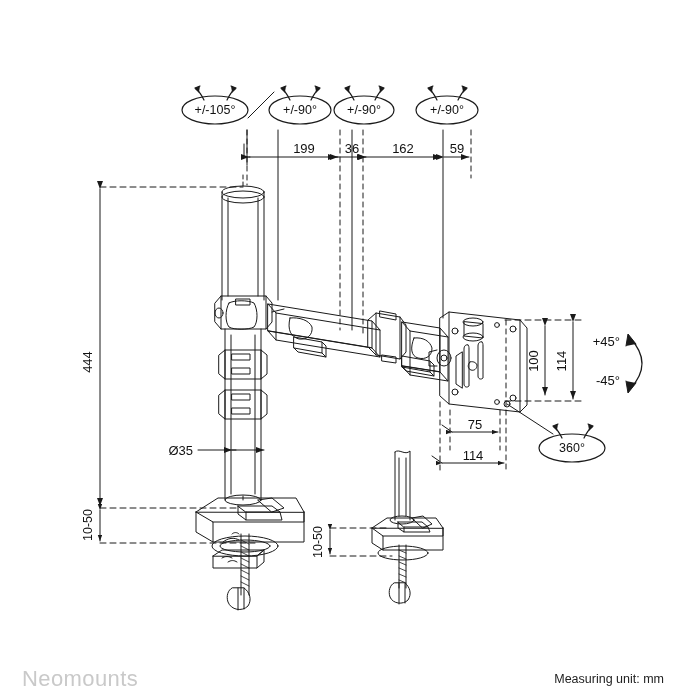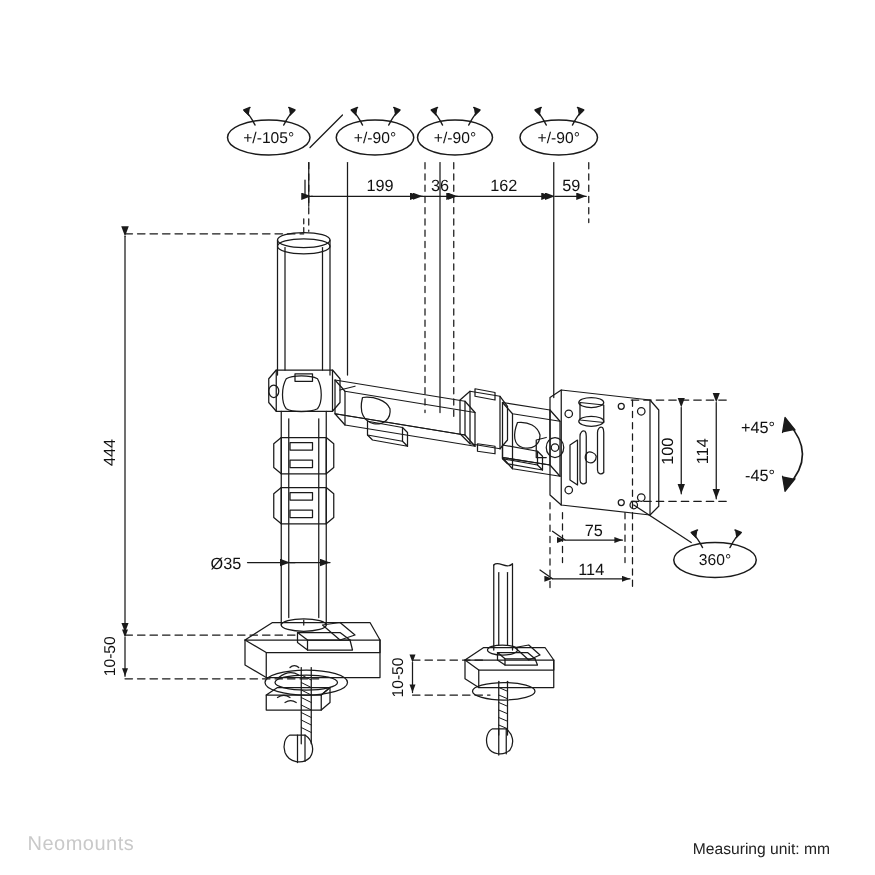--- a/index.html
+++ b/index.html
@@ -15,21 +15,21 @@
   svg.sheet{display:block;width:700px;height:700px;}
 
   .dim-text{font-family:"Liberation Sans", sans-serif;font-size:13px;fill:#111;}
   .dim-text-sm{font-family:"Liberation Sans", sans-serif;font-size:12.5px;fill:#111;}
   .rot-text{font-family:"Liberation Sans", sans-serif;font-size:12.5px;fill:#111;}
   .tilt-text{font-family:"Liberation Sans", sans-serif;font-size:13px;fill:#111;}
 
   .footer-brand{
     position:absolute;left:22px;top:668px;
     font-family:"Liberation Sans", sans-serif;
-    font-size:16px;color:#c9c9c9;letter-spacing:.4px;
+    font-size:22px;color:#c9c9c9;letter-spacing:.4px;
     line-height:1;white-space:nowrap;
   }
   .footer-unit{
     position:absolute;right:36px;top:672px;
     font-family:"Liberation Sans", sans-serif;
     font-size:12.5px;color:#222;white-space:nowrap;
   }
 </style>
 </head>
 <body>

